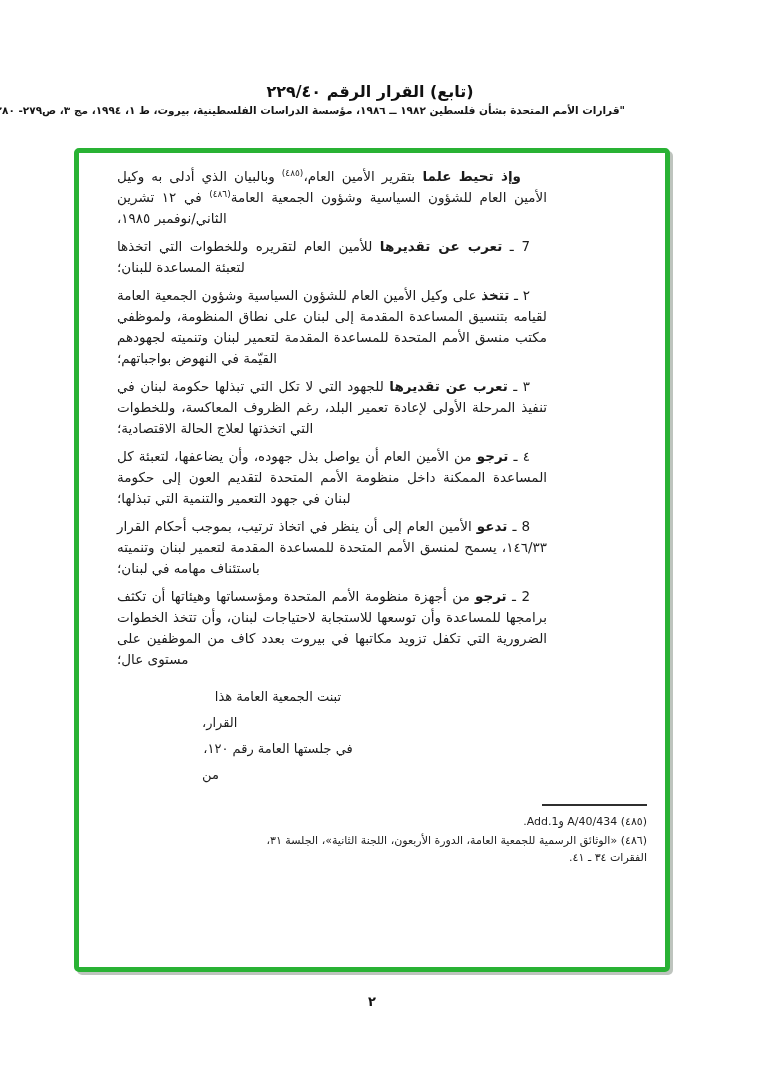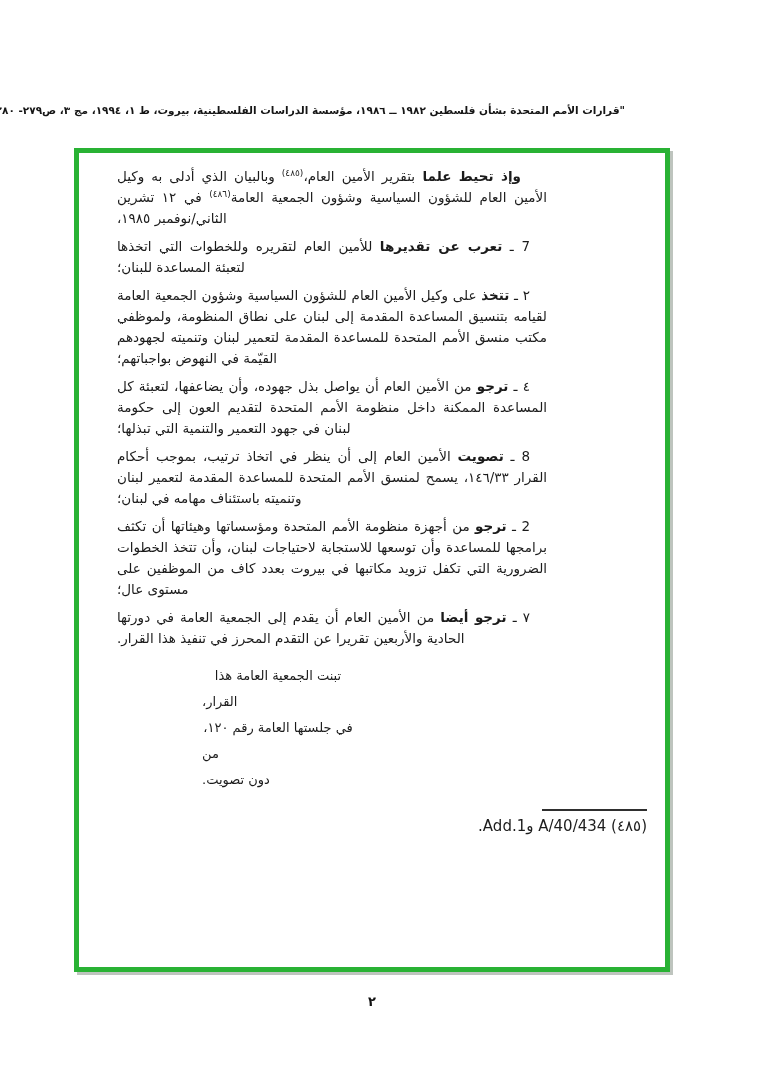--- a/index.html
+++ b/index.html
@@ -14,87 +14,88 @@
   }
   .source{
     position:absolute;top:104px;left:92px;right:133px;
     direction:rtl;font-size:10.5px;font-weight:bold;color:#151515;
     text-align:justify;text-align-last:justify;white-space:nowrap;
     transform-origin:right center;
   }
   
   .gbox{
     position:absolute;left:74px;top:148px;width:596px;height:824px;
-    box-sizing:border-box;border:5px solid #29b234;border-radius:0;
+    box-sizing:border-box;border:5px solid #29b234;border-radius:5px;
     box-shadow:3px 3px 0 rgba(110,125,110,0.45);
     padding-top:13px;overflow:hidden;background:#fff;
   }
   .bodytext{
     direction:rtl;margin:0 118px 0 38px;
     font-size:13.5px;line-height:21px;text-align:justify;text-align-last:left;
   }
   .para{margin:0 0 7px 0;text-indent:17px;}
   .preamble{text-indent:26px;}
   .para b{font-weight:bold;}
   sup{font-size:9px;vertical-align:super;line-height:0;}
   .adoption{
     direction:rtl;width:152px;margin:14px auto 0 85px;
     font-size:13px;line-height:26px;text-align:center;
   }
   
   .footnotes{
     direction:rtl;width:400px;margin:16px 18px 0 auto;
-    font-size:15px;line-height:17px;text-align:right;color:#1d1d1d;
+    font-size:11px;line-height:17px;text-align:right;color:#1d1d1d;
   }
   .fn-rule{width:105px;height:2px;background:#2f2f2f;margin:0 0 7px auto;}
   .fn{margin:0 0 2px 0;}
   .fn-marker{white-space:nowrap;}
   
   .pagenum{
     position:absolute;top:994px;left:0;width:744px;text-align:center;
     font-size:13px;font-weight:bold;color:#111;
   }
 </style>
 </head>
 <body>
 
 <div class="page">
 
+  <div class="title">(تابع) القرار الرقم ٢٢٩/٤٠</div>
 
   <div class="source">"قرارات الأمم المتحدة بشأن فلسطين ١٩٨٢ ــ ١٩٨٦، مؤسسة الدراسات الفلسطينية، بيروت، ط ١، ١٩٩٤، مج ٣، ص٢٧٩- ٢٨٠"</div>
 
   <div class="gbox">
 
     <div class="bodytext">
 
       <p class="para preamble"><b>وإذ تحيط علما </b><span>بتقرير الأمين العام،</span><sup>(٤٨٥)</sup><span> وبالبيان الذي أدلى به وكيل الأمين العام للشؤون السياسية وشؤون الجمعية العامة</span><sup>(٤٨٦)</sup><span> في ١٢ تشرين الثاني/نوفمبر ١٩٨٥،</span></p>
 
       <p class="para"><span>7 ـ </span><b>تعرب عن تقديرها</b><span> للأمين العام لتقريره وللخطوات التي اتخذها لتعبئة المساعدة للبنان؛</span></p>
 
       <p class="para"><span>٢ ـ </span><b>تتخذ</b><span> على وكيل الأمين العام للشؤون السياسية وشؤون الجمعية العامة لقيامه بتنسيق المساعدة المقدمة إلى لبنان على نطاق المنظومة، ولموظفي مكتب منسق الأمم المتحدة للمساعدة المقدمة لتعمير لبنان وتنميته لجهودهم القيّمة في النهوض بواجباتهم؛</span></p>
 
+      <p class="para"><span>٣ ـ </span><b>تعرب عن تقديرها</b><span> للجهود التي لا تكل التي تبذلها حكومة لبنان في تنفيذ المرحلة الأولى لإعادة تعمير البلد، رغم الظروف المعاكسة، وللخطوات التي اتخذتها لعلاج الحالة الاقتصادية؛</span></p>
 
       <p class="para"><span>٤ ـ </span><b>ترجو</b><span> من الأمين العام أن يواصل بذل جهوده، وأن يضاعفها، لتعبئة كل المساعدة الممكنة داخل منظومة الأمم المتحدة لتقديم العون إلى حكومة لبنان في جهود التعمير والتنمية التي تبذلها؛</span></p>
 
-      <p class="para"><span>8 ـ </span><b>تصويت</b><span> الأمين العام إلى أن ينظر في اتخاذ ترتيب، بموجب أحكام القرار ١٤٦/٣٣، يسمح لمنسق الأمم المتحدة للمساعدة المقدمة لتعمير لبنان وتنميته باستئناف مهامه في لبنان؛</span></p>
+      <p class="para"><span>8 ـ </span><b>تدعو</b><span> الأمين العام إلى أن ينظر في اتخاذ ترتيب، بموجب أحكام القرار ١٤٦/٣٣، يسمح لمنسق الأمم المتحدة للمساعدة المقدمة لتعمير لبنان وتنميته باستئناف مهامه في لبنان؛</span></p>
 
       <p class="para"><span>2 ـ </span><b>ترجو</b><span> من أجهزة منظومة الأمم المتحدة ومؤسساتها وهيئاتها أن تكثف برامجها للمساعدة وأن توسعها للاستجابة لاحتياجات لبنان، وأن تتخذ الخطوات الضرورية التي تكفل تزويد مكاتبها في بيروت بعدد كاف من الموظفين على مستوى عال؛</span></p>
 
-      <p class="para"><span>٧ ـ </span><b>ترجو أيضا</b><span> من الأمين العام أن يقدم إلى الجمعية العامة في دورتها الحادية والأربعين تقريرا عن التقدم المحرز في تنفيذ هذا القرار.</span></p>
 
       <div class="adoption">
         <div>تبنت الجمعية العامة هذا القرار،</div>
         <div>في جلستها العامة رقم ١٢٠، من</div>
-        <div>دون تصويت.</div>
       </div>
 
     </div>
 
     <div class="footnotes">
       <div class="fn-rule"></div>
       <p class="fn"><span class="fn-marker">(٤٨٥)</span> <span>A/40/434 وAdd.1.</span></p>
+      <p class="fn"><span class="fn-marker">(٤٨٦)</span> <span>«الوثائق الرسمية للجمعية العامة، الدورة الأربعون، اللجنة الثانية»، الجلسة ٣١، الفقرات ٣٤ ـ ٤١.</span></p>
     </div>
 
   </div>
 
   <div class="pagenum">٢</div>
 
 </div>
 
 </body></html>

